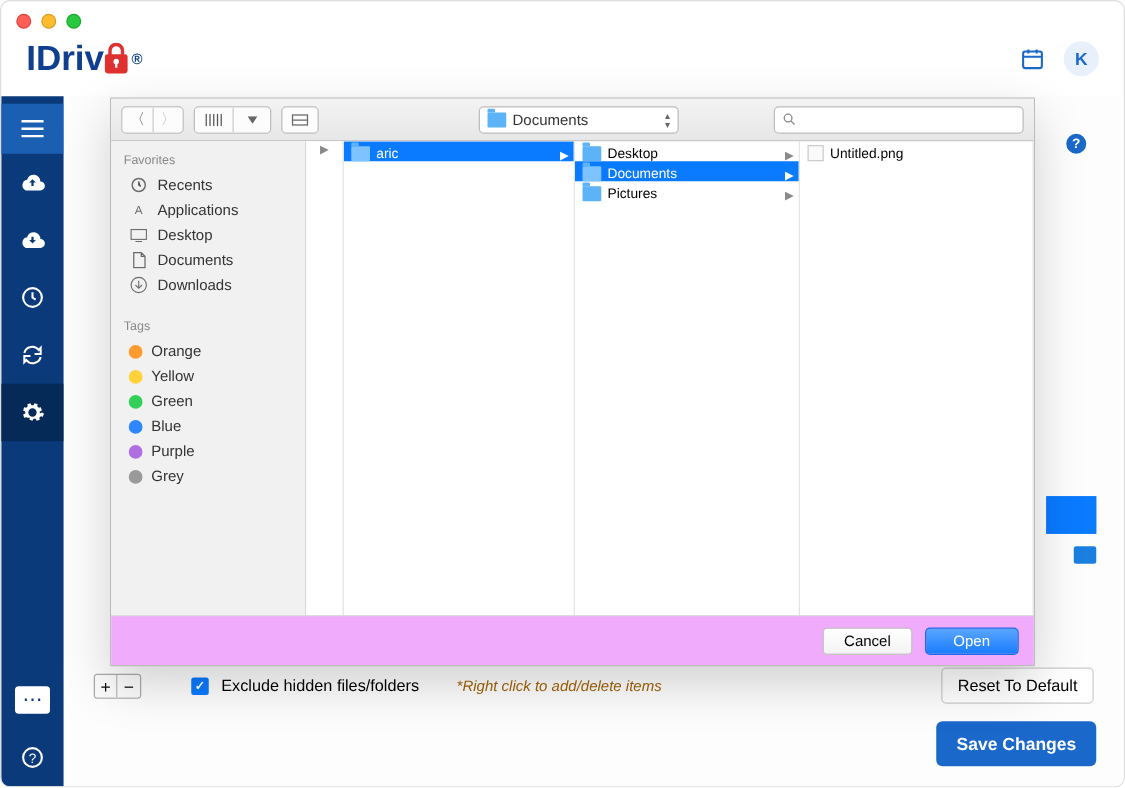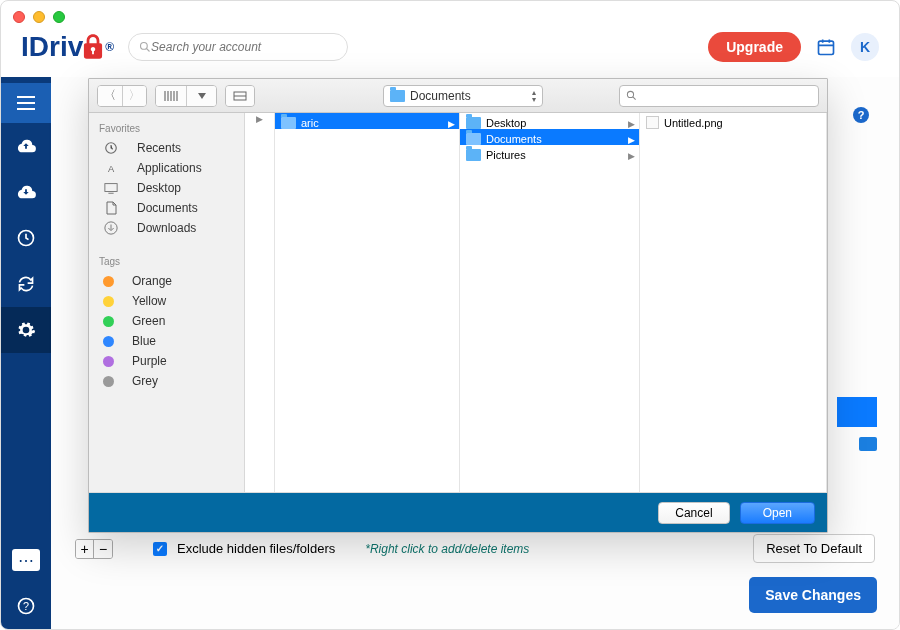--- a/index.html
+++ b/index.html
@@ -27,21 +27,21 @@
   .sb-item.active { background: #052a58; }
   .sb-chat { background:#fff; color:#0a3a7a; width:28px; height:22px; border-radius:3px; display:flex;align-items:center;justify-content:center; position:relative;}
   .sb-chat::after{content:'';position:absolute;bottom:-4px;left:4px;border:4px solid transparent;border-top-color:#fff;}
   .main { flex: 1; background: #fdfdfd; position: relative; padding: 12px; }
   .help-badge { position: absolute; right: 30px; top: 30px; width: 16px; height: 16px; border-radius: 50%; background: #1b68cb; color: #fff; font-size: 11px; display:flex;align-items:center;justify-content:center;font-weight:700;}
   .bottom-bar { position: absolute; bottom: 66px; left: 24px; right: 24px; display: flex; align-items: center; gap: 10px; font-size: 13px;}
   .plusminus { display:flex; border:1px solid #aaa; border-radius:3px; overflow:hidden;}
   .plusminus span { width:18px; height:18px; display:flex;align-items:center;justify-content:center;font-size:14px; cursor:pointer; background:#fcfcfc;}
   .plusminus span:first-child{border-right:1px solid #aaa;}
   .chk { width:14px; height:14px; background:#0a7aff; border-radius:2px; display:inline-flex;align-items:center;justify-content:center;color:#fff;font-size:10px;font-weight:700; margin-left: 30px;}
-  .hint { color:#0f766e; margin-left: 20px; font-style: italic; font-size:12px;}
+  .hint { color:#a16207; margin-left: 20px; font-style: italic; font-size:12px;}
   .reset-btn { margin-left:auto; background:#fff; border:1px solid #ccc; border-radius:4px; padding:6px 12px; font-size:13px; cursor:pointer;}
   .save-btn { position:absolute; bottom:16px; right:22px; background:#1b68cb; color:#fff; border:none; border-radius:5px; padding:10px 16px; font-size:14px; font-weight:600; cursor:pointer;}
   .blue-rect{position:absolute; right:22px; top:320px; width:40px;height:30px;border:2px solid #0a7aff;background:#0a7aff;}
   .blue-tab{position:absolute; right:22px; top:360px; width:18px;height:14px;background:#1b7fe0;border-radius:2px;}
 
   
   .dialog { position: absolute; left: 87px; top: 77px; width: 740px; height: 455px; border: 1px solid #bbb; border-radius: 1px; background: #fff; box-shadow: 0 14px 40px rgba(0,0,0,.18); z-index: 50; display:flex; flex-direction:column;}
   .dlg-toolbar { height: 34px; background: linear-gradient(#f3f3f3,#e7e7e7); border-bottom:1px solid #c8c8c8; display:flex; align-items:center; padding: 0 8px; gap:8px;}
   .seg { display:flex; border:1px solid #bdbdbd; border-radius:4px; overflow:hidden; height:22px; background:#fff;}
   .seg-btn { width:24px; display:flex;align-items:center;justify-content:center; font-size:12px; cursor:pointer; color:#555; background:#fcfcfc;}
@@ -51,38 +51,38 @@
   .path-pop { margin-left: 120px; height:22px; border:1px solid #bdbdbd; border-radius:4px; background:#fff; display:flex;align-items:center; padding:0 6px; gap:5px; min-width:160px; cursor:pointer;}
   .folder-ico{width:15px;height:12px;background:#5cb3f7;border-radius:1px;position:relative;}
   .folder-ico::before{content:'';position:absolute;top:-3px;left:0;width:6px;height:3px;background:#5cb3f7;border-radius:1px 1px 0 0;}
   .path-pop span{font-size:12px;color:#333;}
   .updn{margin-left:auto;font-size:8px;color:#666;line-height:7px;}
   .dlg-search{ margin-left:auto; height:22px; border:1px solid #bdbdbd; border-radius:4px; background:#fff; display:flex;align-items:center; padding:0 6px; gap:4px; width:200px;}
   .dlg-search input{border:none;outline:none;font-size:12px;flex:1;background:transparent;color:#666;}
   .dlg-body{flex:1; display:flex; overflow:hidden;}
   .fav-pane{width:156px; background:#f1f1f1; border-right:1px solid #d8d8d8; padding:8px 0; overflow-y:auto;}
   .fav-head{font-size:10px; color:#888; padding:2px 10px 4px; text-transform:none;}
-  .fav-item{display:flex;align-items:center;gap:18px;padding:3px 10px 3px 14px;font-size:12px;color:#333;cursor:pointer;}
+  .fav-item{display:flex;align-items:center;gap:7px;padding:3px 10px 3px 14px;font-size:12px;color:#333;cursor:pointer;}
   .fav-item .fi-ico{width:16px;height:14px;display:flex;align-items:center;justify-content:center;color:#6b6b6b;font-size:12px;}
   .tag-dot{width:11px;height:11px;border-radius:50%;}
   .cols{flex:1; display:flex;}
   .col{border-right:1px solid #e4e4e4; min-width:0; overflow:hidden;}
   .col1{width:30px;background:#fff;}
   .col2{width:185px;}
   .col3{width:180px;}
   .col4{flex:1;}
   .row{display:flex;align-items:flex-end;height:16px;font-size:11px;padding:0 4px 0 6px;cursor:pointer;white-space:nowrap;}
   .row.sel{background:#0a7aff;color:#fff;}
   .row .folder-ico{margin-right:5px;flex-shrink:0;}
   .row.sel .folder-ico{background:#7ec2ff;}
   .row .arr{margin-left:auto;font-size:9px;color:#888;}
   .row.sel .arr{color:#fff;}
   .file-ico{width:13px;height:13px;border:1px solid #ccc;background:#fafafa;margin-right:5px;flex-shrink:0;}
   .col1 .arr{color:#888;font-size:9px;display:block;text-align:center;padding-top:1px;}
-  .dlg-footer{height:40px;border-top:1px solid #dcdcdc;background:#0369a1;display:flex;align-items:center;justify-content:flex-end;gap:10px;padding:0 12px;}
+  .dlg-footer{height:40px;border-top:1px solid #dcdcdc;background:#f0abfc;display:flex;align-items:center;justify-content:flex-end;gap:10px;padding:0 12px;}
   .mac-btn{height:22px;border:1px solid #c4c4c4;border-radius:4px;background:linear-gradient(#fff,#f3f3f3);padding:0 16px;font-size:12px;cursor:pointer;}
   .mac-btn.primary{background:linear-gradient(#5aa6ff,#1a7cff);color:#fff;border:1px solid #1a6be0;padding:0 22px;}
   svg{display:block;}
 </style>
 </head>
 <body>
 
 <div class="window">
   <div class="titlebar">
     <div class="traffic tr-close"></div>
@@ -93,29 +93,21 @@
   <div class="header">
     <div class="logo">
       <span>IDriv</span>
         <span class="lock">
         <svg width="20" height="26" viewBox="0 0 22 28">
             <path fill="#e03131" d="M11 0c4 0 7 3 7 7v3h1c1 0 2 1 2 2v12c0 2-1 3-3 3H4c-2 0-3-1-3-3V12c0-1 1-2 2-2h1V7c0-4 3-7 7-7zm0 3C8.8 3 7 4.8 7 7v3h8V7c0-2.2-1.8-4-4-4zm0 11a2.5 2.5 0 0 0-1 4.8V22h2v-3.2a2.5 2.5 0 0 0-1-4.8z"></path>
           </svg>
       </span>
         <sup>®</sup>
     </div>
-    <div class="search">
-      <svg width="12" height="12" viewBox="0 0 16 16">
-          <circle cx="6.5" cy="6.5" r="4.5" fill="none" stroke="#aaa" stroke-width="1.5"></circle>
-          <line x1="10" y1="10" x2="14" y2="14" stroke="#aaa" stroke-width="1.5"></line>
-        </svg>
-      <input placeholder="Search your account" style="">
-    </div>
     <div class="spacer"></div>
-    <button class="upgrade-btn">Upgrade</button>
     <div class="hdr-icon">
       <svg width="20" height="20" viewBox="0 0 24 24">
           <rect x="3" y="5" width="18" height="16" rx="2" fill="none" stroke="#1b68cb" stroke-width="2"></rect>
           <line x1="3" y1="10" x2="21" y2="10" stroke="#1b68cb" stroke-width="2"></line>
           <line x1="8" y1="3" x2="8" y2="7" stroke="#1b68cb" stroke-width="2"></line>
           <line x1="16" y1="3" x2="16" y2="7" stroke="#1b68cb" stroke-width="2"></line>
         </svg>
     </div>
     <div class="avatar">K</div>
   </div>

